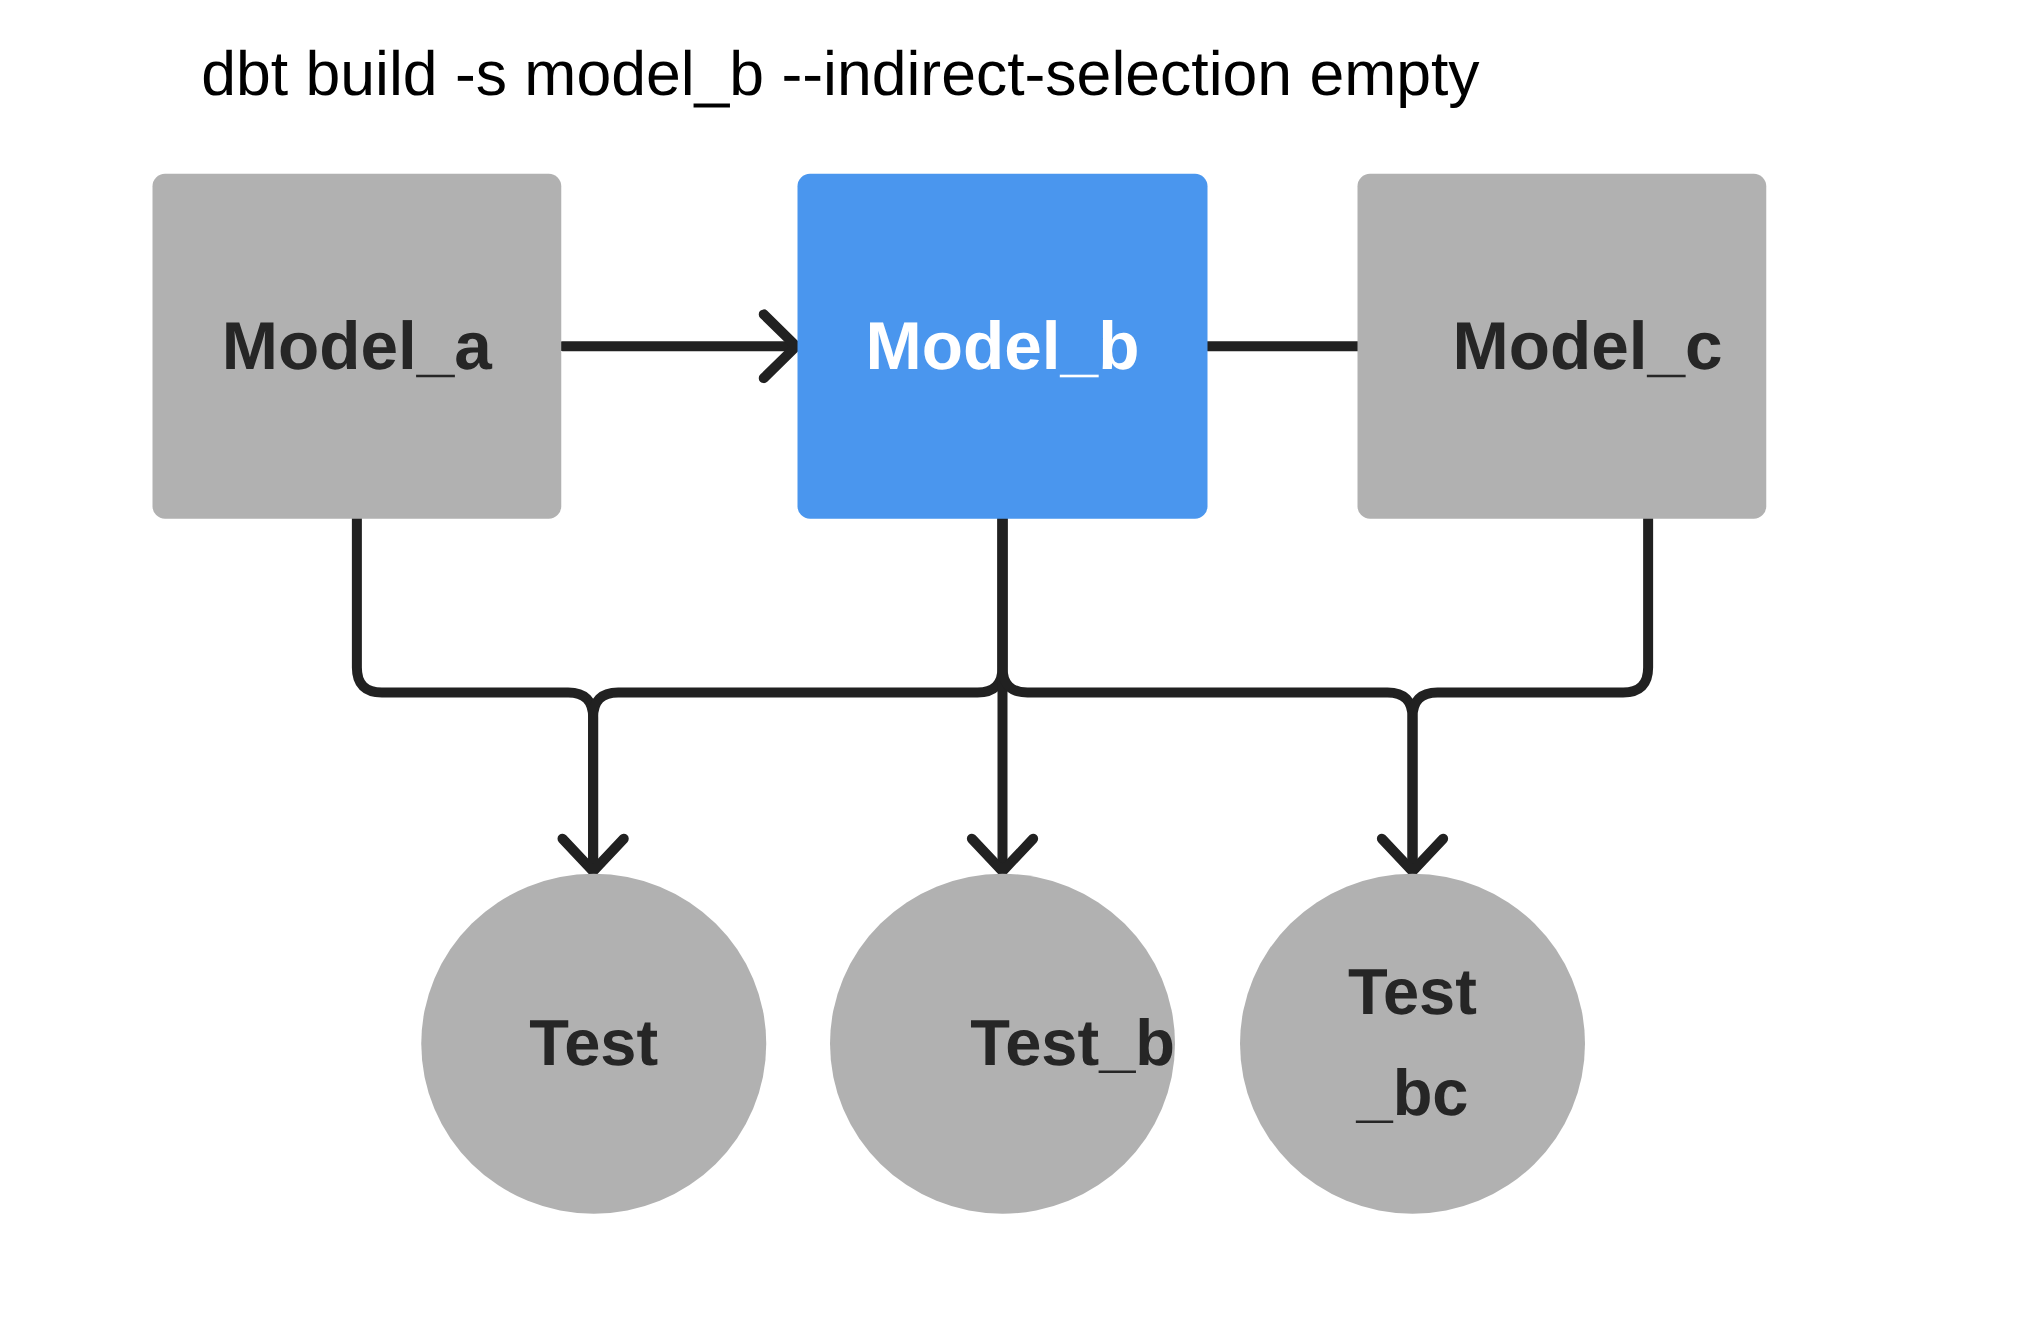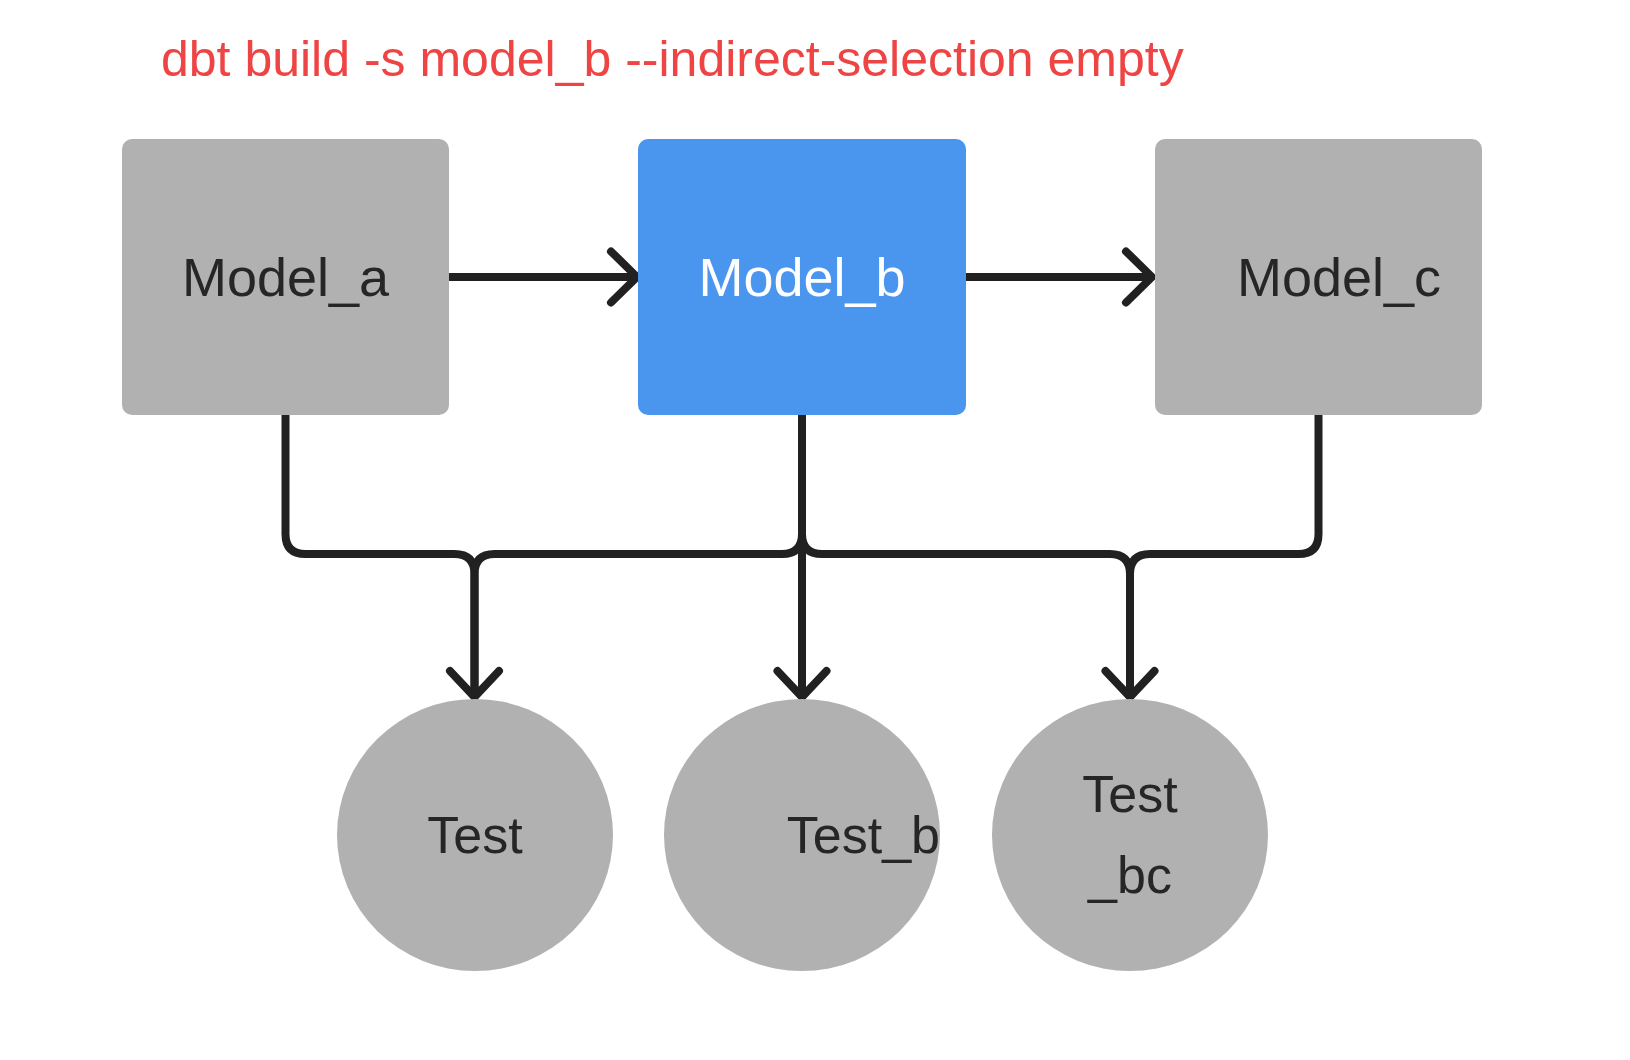--- a/index.html
+++ b/index.html
@@ -8,57 +8,57 @@
     width:1630px; height:1060px;
     background:#ffffff;
     font-family:"Liberation Sans","DejaVu Sans",sans-serif;
     overflow:hidden;
   }
   .title {
     position:absolute;
     left:161px; top:30px;
     font-size:50px;
     font-weight:500;
-    color:#ef4444;
+    color:#000000;
     white-space:nowrap;
   }
   .edges {
     position:absolute;
     left:0; top:0;
   }
   .edges path {
     fill:none;
     stroke:#212121;
     stroke-width:8;
     stroke-linecap:round;
     stroke-linejoin:round;
   }
   .node {
     position:absolute;
     display:flex;
     align-items:center;
     justify-content:center;
-    font-weight:400;
+    font-weight:700;
     box-sizing:border-box;
   }
   .model {
     top:139px;
     width:327px; height:276px;
     border-radius:10px;
     background:#b1b1b1;
     color:#262626;
     font-size:54px;
   }
   .model.selected {
     background:#4a96ee;
     color:#ffffff;
   }
   #model-a { left:122px; }
   #model-b { left:638px; width:328px; }
-  #model-c { left:1155px;padding-left:41px; }
+  #model-c { left:1086px;padding-left:41px; }
   .test {
     top:699px;
     width:276px; height:272px;
     border-radius:50%;
     background:#b1b1b1;
     color:#262626;
     font-size:52px;
     text-align:center;
     line-height:1.55;
     flex-direction:column;

